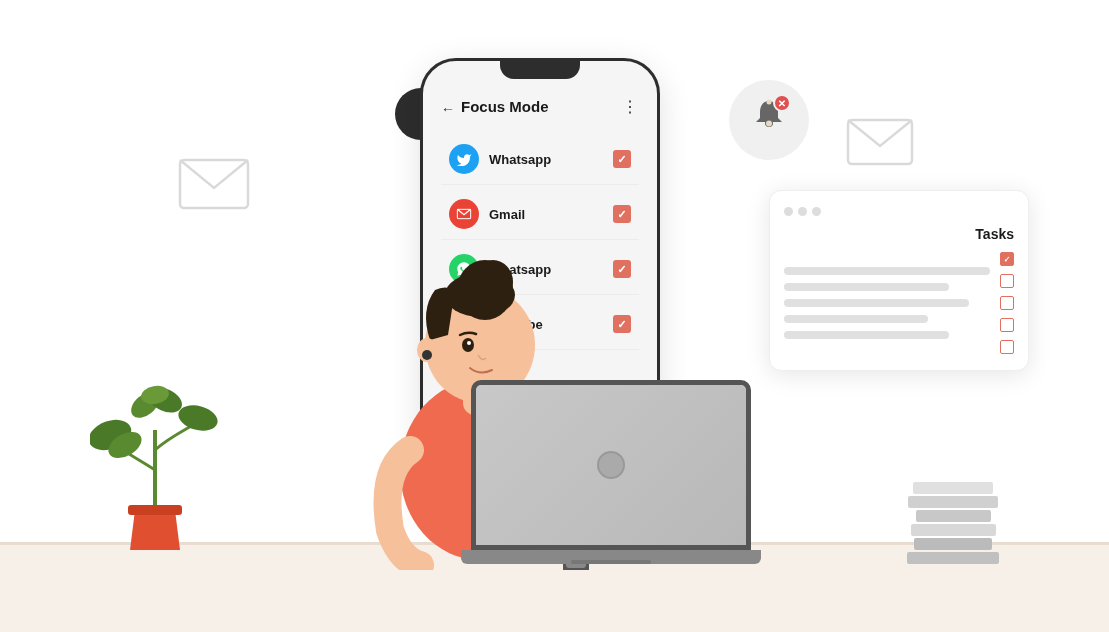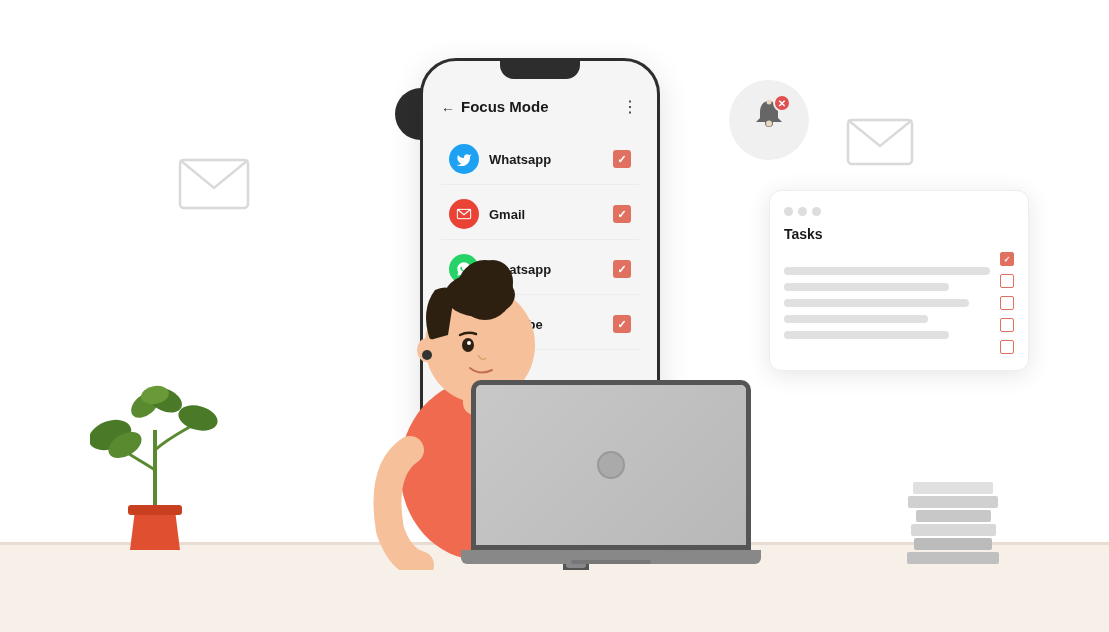--- a/index.html
+++ b/index.html
@@ -256,21 +256,21 @@
     .browser-dot {
       width: 9px; height: 9px;
       border-radius: 50%;
       background: #ddd;
     }
 
     .tasks-title {
       font-size: 14px;
       font-weight: 700;
       color: #1a1a1a;
-      text-align: left;
+      text-align: right;
       margin-bottom: 10px;
     }
 
     .tasks-layout {
       display: flex;
       gap: 10px;
     }
 
     .tasks-lines {
       flex: 1;

